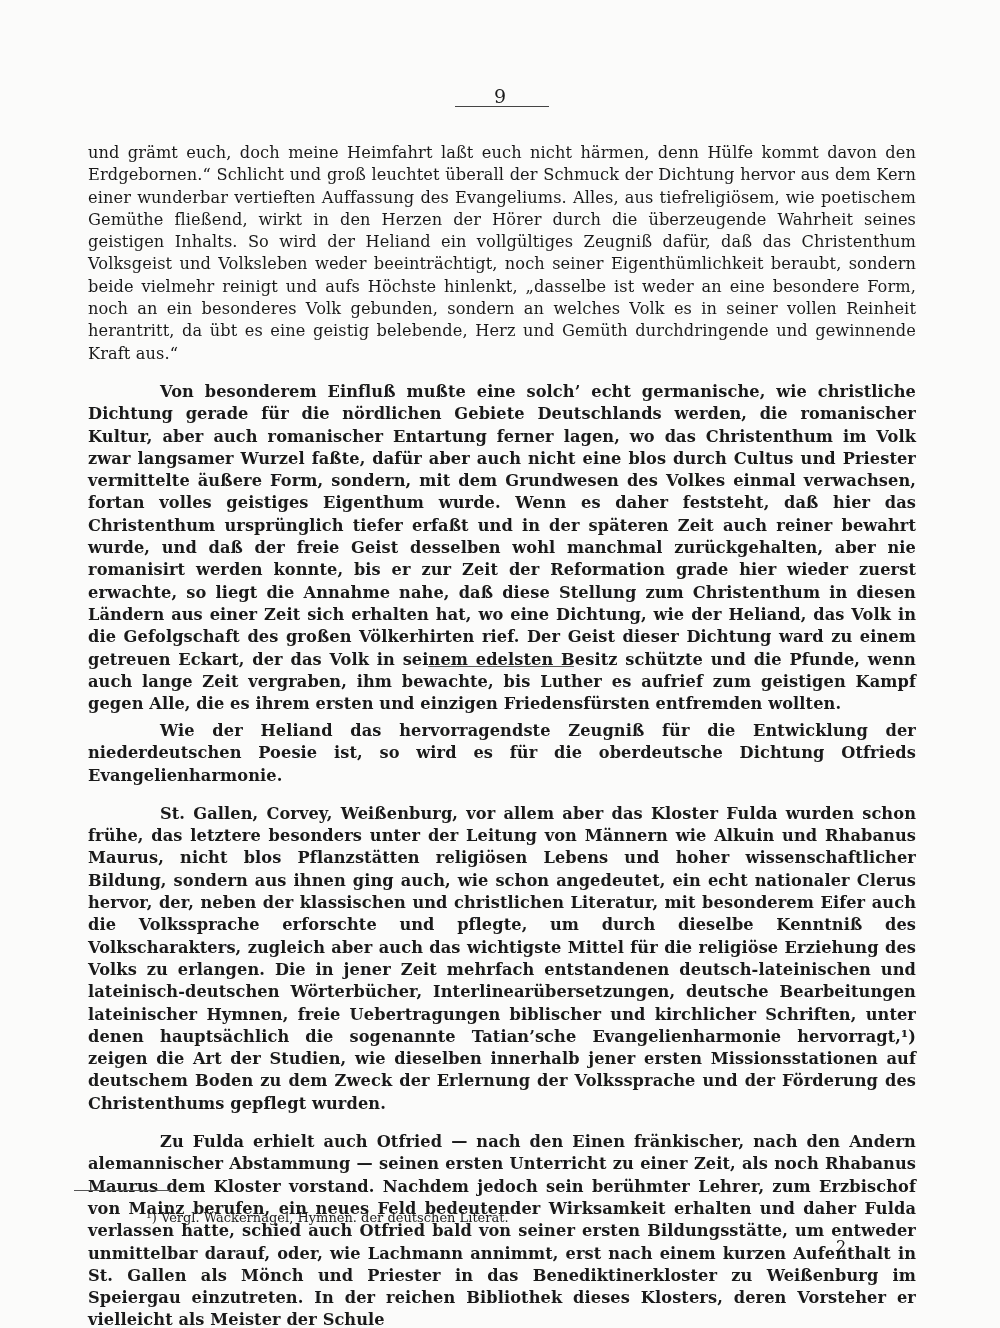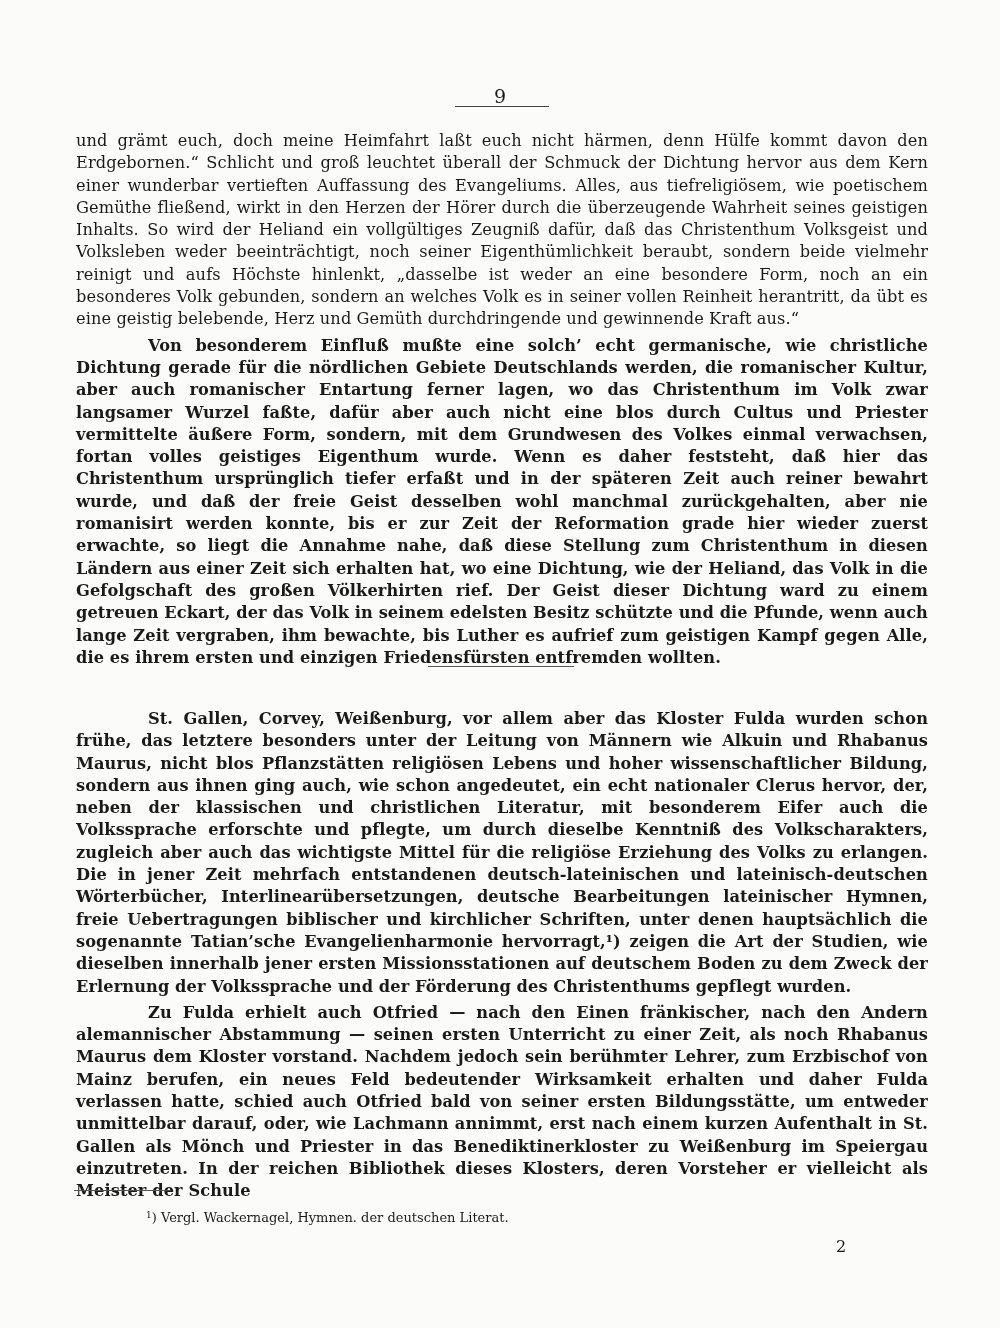--- a/index.html
+++ b/index.html
@@ -19,21 +19,21 @@
     position: absolute; top: 106px; left: 455px; width: 94px; height: 1px;
     background: #444;
   }
   .body-text {
     position: absolute; left: 72px; width: 860px;
     font-size: 16.2px; line-height: 22.3px;
     text-align: justify; letter-spacing: 0.1px;
   }
   .block1 { top: 126px; }
   .block2 { top: 704px; }
-  .para { margin: 4px; text-indent: 0; }
+  .para { margin: 16px; text-indent: 0; }
   .para.indent { text-indent: 72px; font-weight: bold; }
   .section-rule {
     position: absolute; top: 666px; left: 428px; width: 146px; height: 1px;
     background: #555;
   }
   .footnote-rule {
     position: absolute; top: 1190px; left: 74px; width: 96px; height: 1px;
     background: #555;
   }
   .footnote {
@@ -53,20 +53,21 @@
 <div class="header-rule"></div>
 
 <div class="body-text block1">
   <p class="para">und grämt euch, doch meine Heimfahrt laßt euch nicht härmen, denn Hülfe kommt davon den Erdgebornen.“ Schlicht und groß leuchtet überall der Schmuck der Dichtung hervor aus dem Kern einer wunderbar vertieften Auffassung des Evangeliums. Alles, aus tiefreligiösem, wie poetischem Gemüthe fließend, wirkt in den Herzen der Hörer durch die überzeugende Wahrheit seines geistigen Inhalts. So wird der Heliand ein vollgültiges Zeugniß dafür, daß das Christenthum Volksgeist und Volksleben weder beeinträchtigt, noch seiner Eigenthümlichkeit beraubt, sondern beide vielmehr reinigt und aufs Höchste hinlenkt, „dasselbe ist weder an eine besondere Form, noch an ein besonderes Volk gebunden, sondern an welches Volk es in seiner vollen Reinheit herantritt, da übt es eine geistig belebende, Herz und Gemüth durchdringende und gewinnende Kraft aus.“</p>
   <p class="para indent">Von besonderem Einfluß mußte eine solch’ echt germanische, wie christliche Dichtung gerade für die nördlichen Gebiete Deutschlands werden, die romanischer Kultur, aber auch romanischer Entartung ferner lagen, wo das Christenthum im Volk zwar langsamer Wurzel faßte, dafür aber auch nicht eine blos durch Cultus und Priester vermittelte äußere Form, sondern, mit dem Grundwesen des Volkes einmal verwachsen, fortan volles geistiges Eigenthum wurde. Wenn es daher feststeht, daß hier das Christenthum ursprünglich tiefer erfaßt und in der späteren Zeit auch reiner bewahrt wurde, und daß der freie Geist desselben wohl manchmal zurückgehalten, aber nie romanisirt werden konnte, bis er zur Zeit der Reformation grade hier wieder zuerst erwachte, so liegt die Annahme nahe, daß diese Stellung zum Christenthum in diesen Ländern aus einer Zeit sich erhalten hat, wo eine Dichtung, wie der Heliand, das Volk in die Gefolgschaft des großen Völkerhirten rief. Der Geist dieser Dichtung ward zu einem getreuen Eckart, der das Volk in seinem edelsten Besitz schützte und die Pfunde, wenn auch lange Zeit vergraben, ihm bewachte, bis Luther es aufrief zum geistigen Kampf gegen Alle, die es ihrem ersten und einzigen Friedensfürsten entfremden wollten.</p>
 </div>
 
 <div class="section-rule"></div>
 
 <div class="body-text block2">
+  <p class="para indent">Wie der Heliand das hervorragendste Zeugniß für die Entwicklung der niederdeutschen Poesie ist, so wird es für die oberdeutsche Dichtung Otfrieds Evangelienharmonie.</p>
   <p class="para indent">St. Gallen, Corvey, Weißenburg, vor allem aber das Kloster Fulda wurden schon frühe, das letztere besonders unter der Leitung von Männern wie Alkuin und Rhabanus Maurus, nicht blos Pflanzstätten religiösen Lebens und hoher wissenschaftlicher Bildung, sondern aus ihnen ging auch, wie schon angedeutet, ein echt nationaler Clerus hervor, der, neben der klassischen und christlichen Literatur, mit besonderem Eifer auch die Volkssprache erforschte und pflegte, um durch dieselbe Kenntniß des Volkscharakters, zugleich aber auch das wichtigste Mittel für die religiöse Erziehung des Volks zu erlangen. Die in jener Zeit mehrfach entstandenen deutsch-lateinischen und lateinisch-deutschen Wörterbücher, Interlinearübersetzungen, deutsche Bearbeitungen lateinischer Hymnen, freie Uebertragungen biblischer und kirchlicher Schriften, unter denen hauptsächlich die sogenannte Tatian’sche Evangelienharmonie hervorragt,¹) zeigen die Art der Studien, wie dieselben innerhalb jener ersten Missionsstationen auf deutschem Boden zu dem Zweck der Erlernung der Volkssprache und der Förderung des Christenthums gepflegt wurden.</p>
   <p class="para indent">Zu Fulda erhielt auch Otfried — nach den Einen fränkischer, nach den Andern alemannischer Abstammung — seinen ersten Unterricht zu einer Zeit, als noch Rhabanus Maurus dem Kloster vorstand. Nachdem jedoch sein berühmter Lehrer, zum Erzbischof von Mainz berufen, ein neues Feld bedeutender Wirksamkeit erhalten und daher Fulda verlassen hatte, schied auch Otfried bald von seiner ersten Bildungsstätte, um entweder unmittelbar darauf, oder, wie Lachmann annimmt, erst nach einem kurzen Aufenthalt in St. Gallen als Mönch und Priester in das Benediktinerkloster zu Weißenburg im Speiergau einzutreten. In der reichen Bibliothek dieses Klosters, deren Vorsteher er vielleicht als Meister der Schule</p>
 </div>
 
 <div class="footnote-rule"></div>
 <div class="footnote"><sup>1</sup><span>) Vergl. Wackernagel, Hymnen. der deutschen Literat.</span></div>
 
 <div class="signature">2</div>
 
 </body></html>

